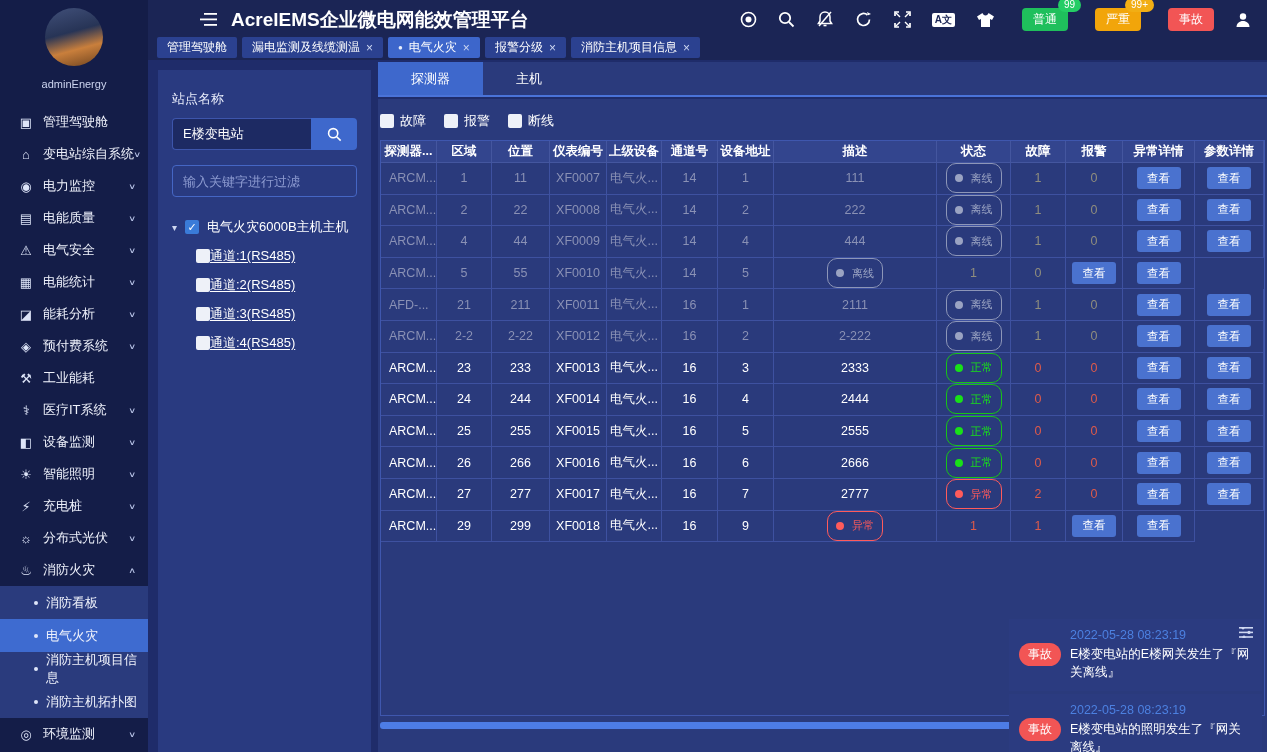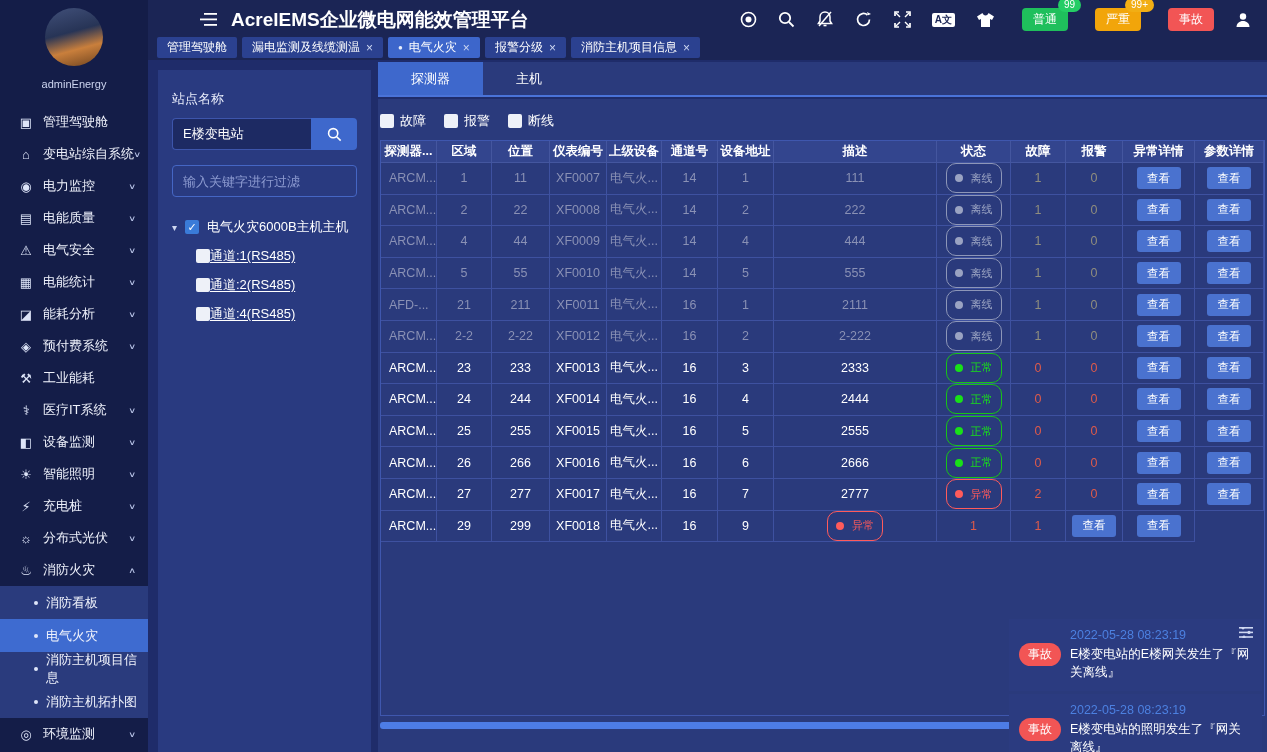--- a/index.html
+++ b/index.html
@@ -352,20 +352,24 @@
         <div class="tree-child">
           <span class="cb cb-un"></span>
           <span class="tc-label">通道:1(RS485)</span>
         </div>
 
         <div class="tree-child">
           <span class="cb cb-un"></span>
           <span class="tc-label">通道:2(RS485)</span>
         </div>
 
+        <div class="tree-child">
+          <span class="cb cb-un"></span>
+          <span class="tc-label">通道:3(RS485)</span>
+        </div>
 
         <div class="tree-child">
           <span class="cb cb-un"></span>
           <span class="tc-label">通道:4(RS485)</span>
         </div>
       </div>
   </div>
 </section>
 
 <section class="main">
@@ -504,21 +508,20 @@
           </div>
 
           <div class="tgrid row-offline">
             <div class="td first">ARCM...</div>
             <div class="td">5</div>
             <div class="td">55</div>
             <div class="td">XF0010</div>
             <div class="td">电气火...</div>
             <div class="td">14</div>
             <div class="td">5</div>
-            <div class="td">555</div>
             <div class="td">
               <span class="status-pill st-offline">
                 <span class="dot"></span>
                 <span>离线</span>
               </span>
             </div>
             <div class="td num">1</div>
             <div class="td num">0</div>
             <div class="td">
               <button class="view-btn">查看</button>

